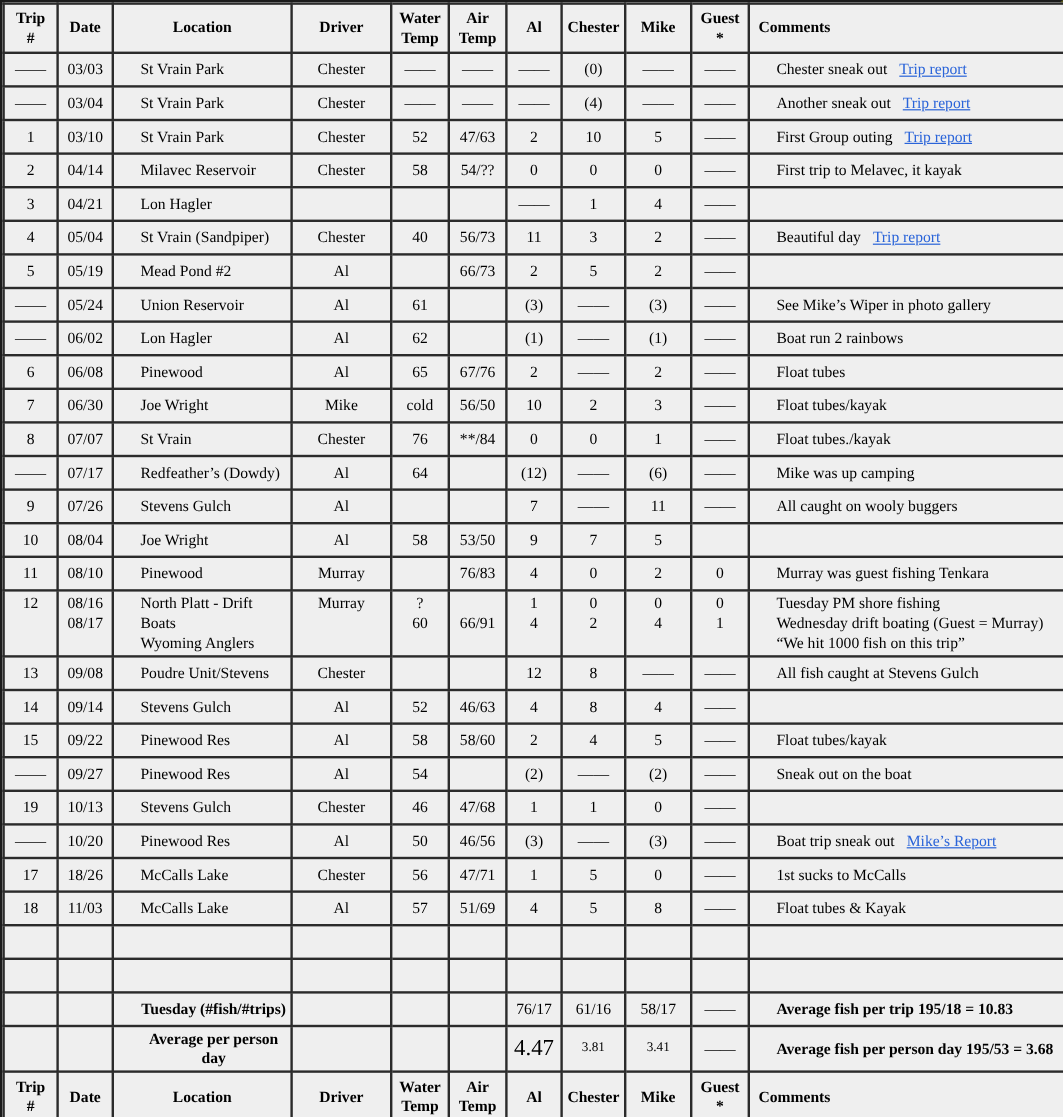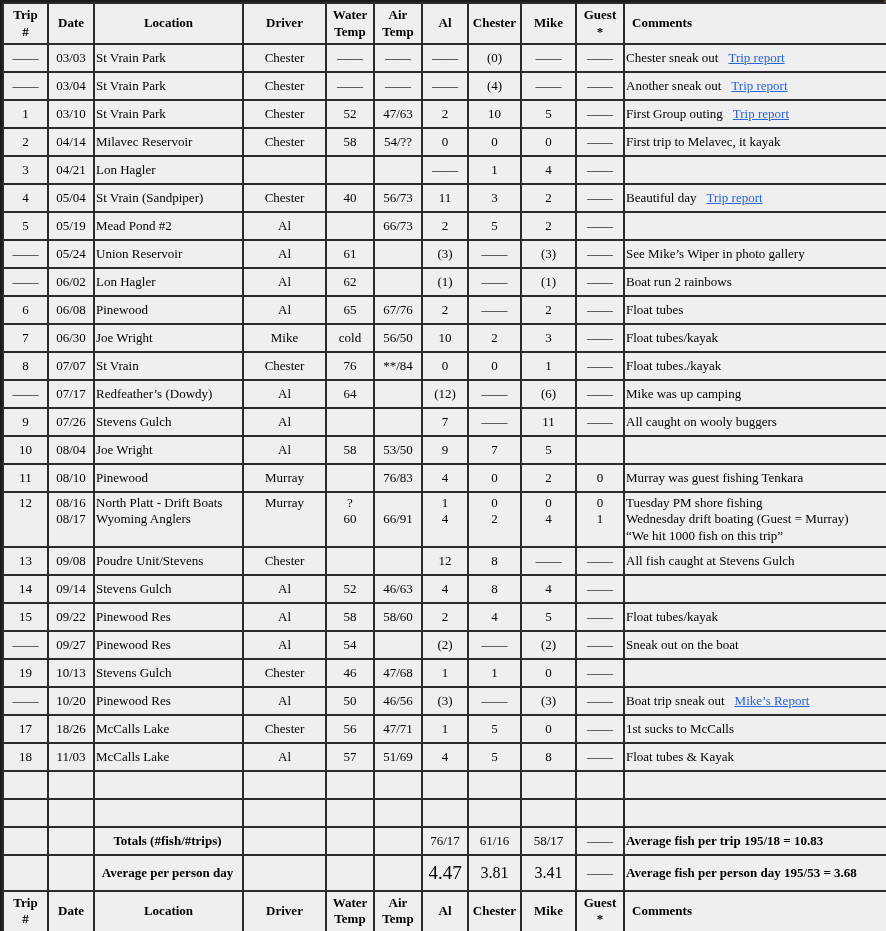--- a/index.html
+++ b/index.html
@@ -34,33 +34,33 @@
     overflow: hidden;
   }
   th {
     font-weight: bold;
     height: 35px;
   }
   th.col-comments { text-align: left; padding-left: 7px; }
   td { height: 22px; }
   td.cell-location, td.cell-comments {
     text-align: left;
-    padding-left: 1px;
+    padding-left: 22px;
   }
   tr.tall td { vertical-align: top; }
   tr.totals td, tr.average td { font-weight: normal; }
   tr.totals .label-cell, tr.average .label-cell,
   tr.totals .cell-comments, tr.average .cell-comments {
     font-weight: bold;
     text-align: center;
   }
   tr.totals .cell-comments, tr.average .cell-comments { text-align: left; }
   tr.average td { height: 30px; }
   td.big-value { font-weight: bold; font-size: 19px; }
-  td.small-value { font-size: 16px; }
+  td.small-value { font-size: 11px; }
   a.comment-link {
     color: #2a64d9;
     text-decoration: underline;
     margin-left: 10px;
     cursor: pointer;
     margin-top: 32px;
   }
   .comment-red { color: #000000; }
 </style>
 </head>
@@ -458,21 +458,21 @@
           <td class="cell-air"></td>
           <td class="cell-al"></td>
           <td class="cell-chester"></td>
           <td class="cell-mike"></td>
           <td class="cell-guest"></td>
           <td class="cell-comments"></td>
         </tr>
         <tr class="totals">
           <td class="cell-trip"></td>
           <td class="cell-date"></td>
-          <td class="cell-location label-cell">Totals (#fish/#trips)</td>
+          <td class="cell-location label-cell">Tuesday (#fish/#trips)</td>
           <td class="cell-driver"></td>
           <td class="cell-water"></td>
           <td class="cell-air"></td>
           <td class="cell-al">76/17</td>
           <td class="cell-chester">61/16</td>
           <td class="cell-mike">58/17</td>
           <td class="cell-guest">——</td>
           <td class="cell-comments">Average fish per trip 195/18 = 10.83</td>
         </tr>
         <tr class="average">

